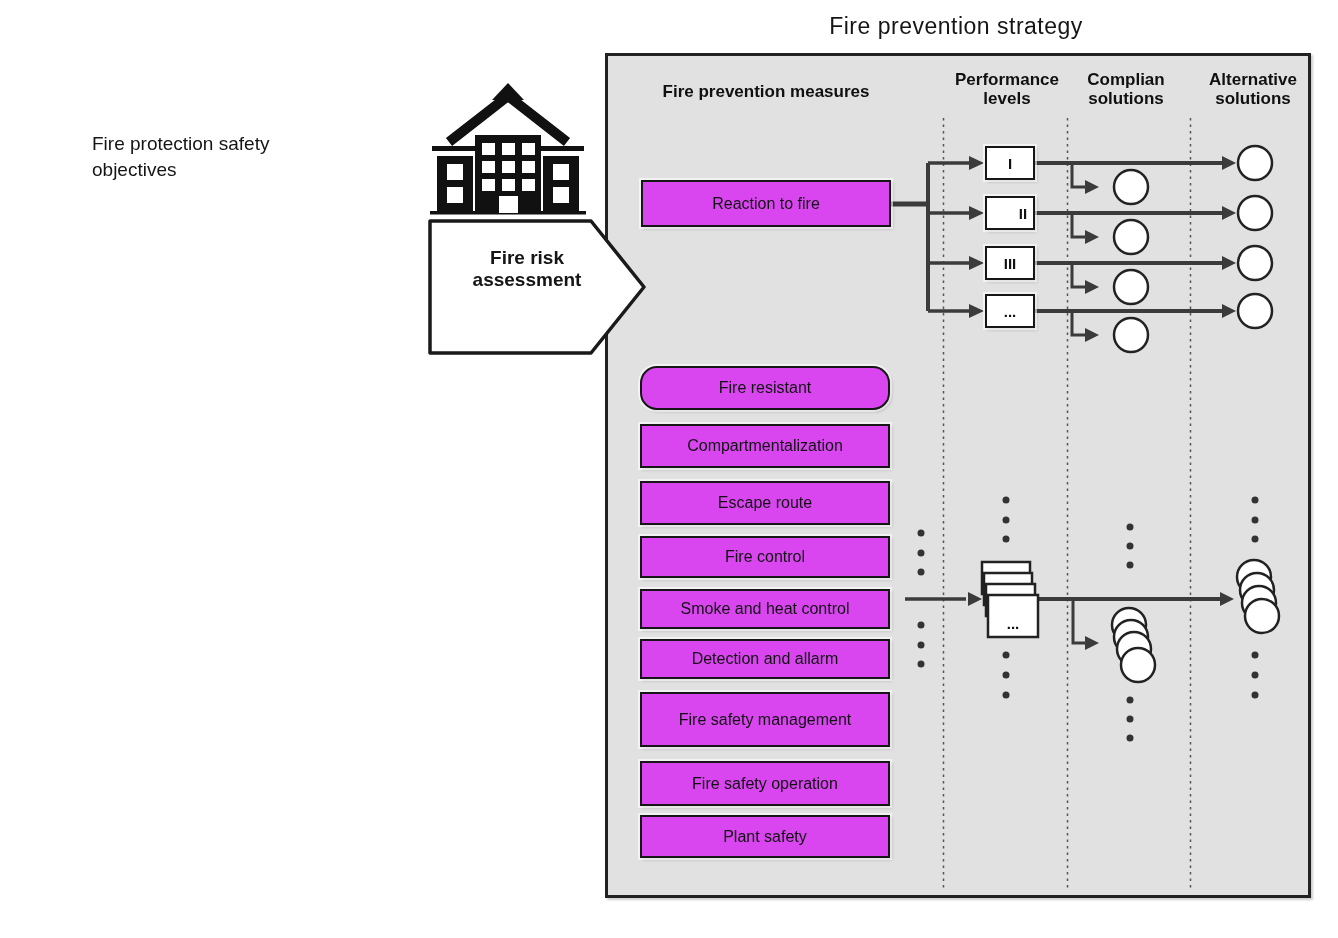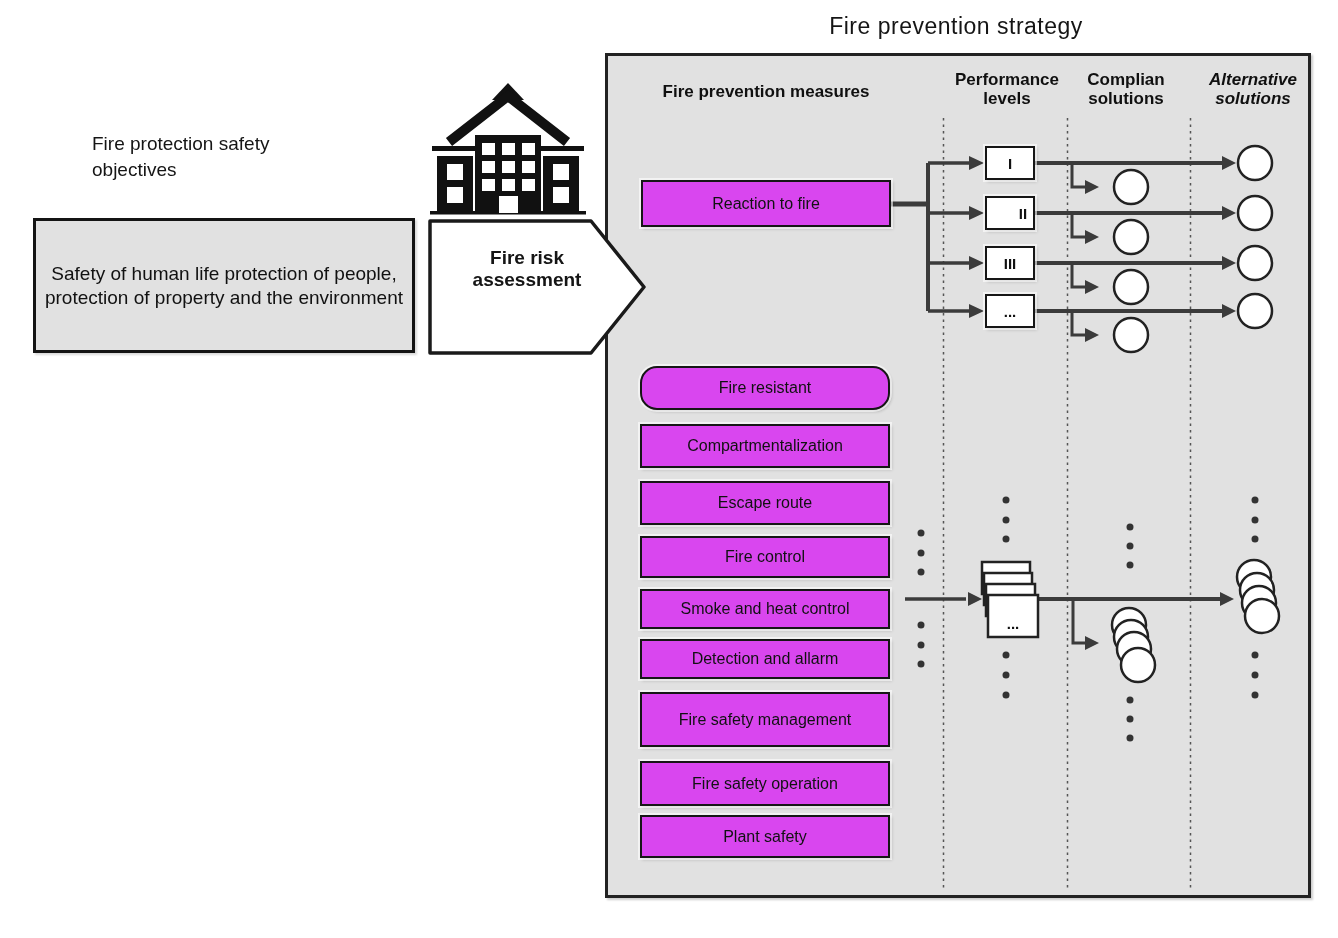--- a/index.html
+++ b/index.html
@@ -29,21 +29,21 @@
     border:3px solid #222;box-sizing:border-box;
     box-shadow:2px 2px 2px rgba(0,0,0,0.2);
   }
   .col-header{
     position:absolute;font-weight:bold;font-size:17px;line-height:19px;
     text-align:center;color:#101010;
   }
   #hdr-measures{left:616px;top:82px;width:300px;}
   #hdr-performance{left:940px;top:70px;width:134px;}
   #hdr-compliant{left:1068px;top:70px;width:116px;}
-  #hdr-alternative{left:1191px;top:70px;width:124px;font-style:italic;}
+  #hdr-alternative{left:1191px;top:70px;width:124px;}
   .wbox{
     position:absolute;left:640px;width:250px;background:#d946ef;
     border:2px solid #161616;box-sizing:border-box;
     display:flex;align-items:center;justify-content:center;
     font-size:16px;text-align:center;
     box-shadow:0 0 0 2px rgba(255,255,255,0.6),2px 2px 3px rgba(0,0,0,0.18);
   }
   .lvlbox{
     position:absolute;left:985px;width:50px;height:34px;background:#ffffff;
     border:2px solid #161616;box-sizing:border-box;
@@ -59,23 +59,20 @@
 </style>
 </head>
 <body>
 
 <div id="stage">
 
   <div id="diagram-title" class="abs">Fire prevention strategy</div>
 
   <div id="left-heading" class="abs">Fire protection safety objectives</div>
 
-  <div id="objectives-box" class="abs">
-    <span>Safety of human life protection of people, protection of property and the environment</span>
-  </div>
 
   <div id="strategy-panel" class="abs"></div>
 
   <svg class="abs" style="left:0;top:0;" width="1338" height="938" viewBox="0 0 1338 938">
 
     <g stroke="#555" stroke-width="1.5" stroke-dasharray="2.5 4">
       <line x1="943.5" y1="118" x2="943.5" y2="890"></line>
       <line x1="1067.5" y1="118" x2="1067.5" y2="890"></line>
       <line x1="1190.5" y1="118" x2="1190.5" y2="890"></line>
     </g>

